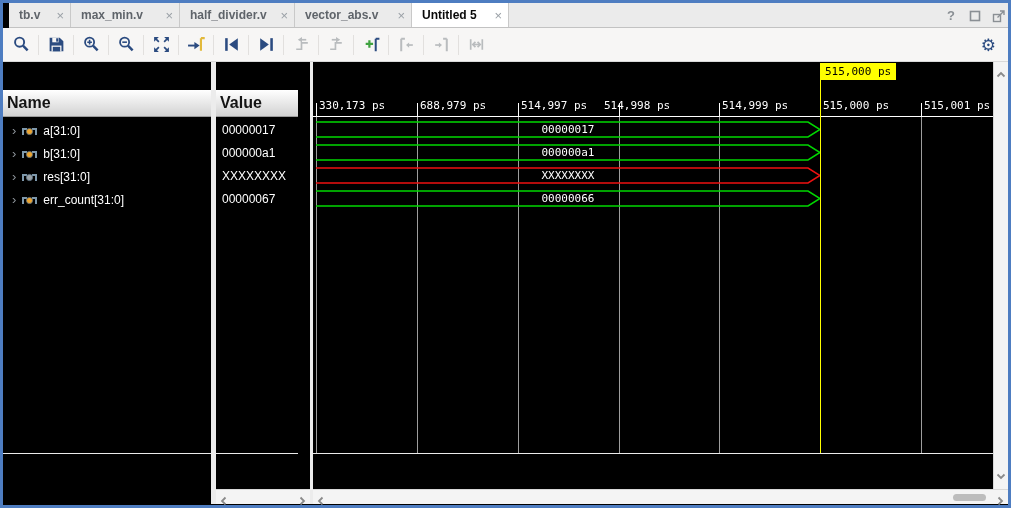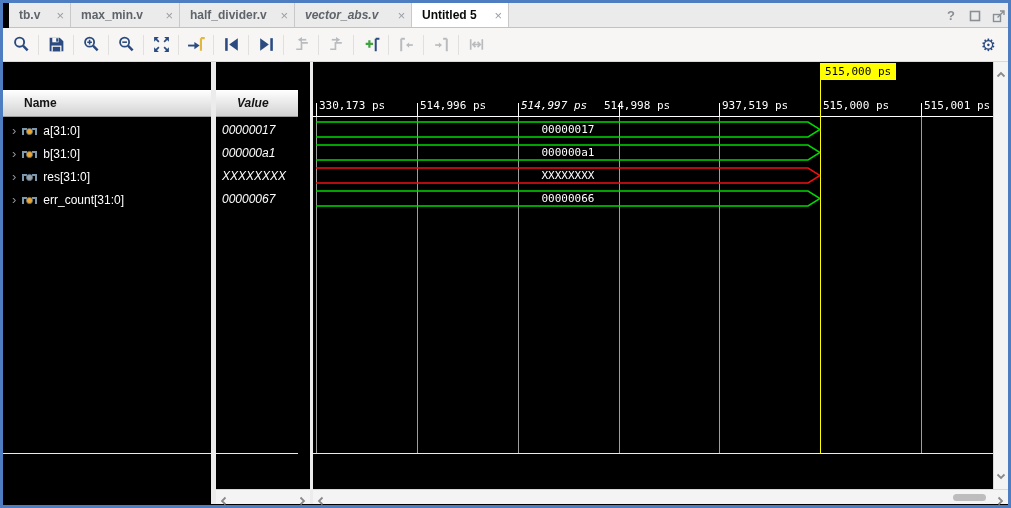--- a/index.html
+++ b/index.html
@@ -24,29 +24,29 @@
   .tb-btn{width:28px;height:26px;display:flex;align-items:center;justify-content:center;color:#2b4b80;}
   .tb-btn svg{width:19px;height:19px;}
   .tb-btn.disabled{color:#b9bcbe;}
   .tb-sep{width:1px;height:20px;background:#e2e0de;margin:0 3px;}
   .gear{position:absolute;right:12px;top:4px;font-family:"DejaVu Sans",sans-serif;
         font-size:17px;color:#2b4b80;line-height:26px;}
   
   .main{position:absolute;left:0;top:59px;width:1005px;height:442px;background:#000;}
   .panel{position:absolute;top:0;height:442px;background:#000;overflow:hidden;}
   .name-panel{left:0;width:208px;}
-  .value-panel{left:213px;width:82px;font-style:italic;}
+  .value-panel{left:213px;width:82px;}
   .wave-panel{left:310px;width:680px;}
   .splitter{position:absolute;top:0;height:442px;background:#ececec;}
   .s1{left:208px;width:5px;}
   .s2{left:307px;width:3px;}
   .panel-strip{position:absolute;left:0;right:0;top:0;height:28px;background:#000;}
   .panel-header{position:absolute;left:0;right:0;top:28px;height:27px;
                 background:linear-gradient(#ffffff,#d2d2d2);border-bottom:1px solid #9b9b9b;
-                color:#141414;font-size:12px;font-weight:bold;line-height:26px;padding-left:21px;}
+                color:#141414;font-size:16px;font-weight:bold;line-height:26px;padding-left:4px;}
   .sig-row{position:absolute;left:0;right:0;height:23px;display:flex;align-items:center;color:#fff;font-size:12px;}
   .sig-row .chev{color:#8f969c;font-size:13px;margin:0 6px 0 9px;}
   .sig-row .sig-icon{width:15px;height:12px;margin-right:6px;display:inline-flex;}
   .val-row{position:absolute;left:0;right:0;height:23px;line-height:23px;color:#fff;font-size:12px;padding-left:6px;}
   .bottom-line{position:absolute;left:0;right:0;top:391px;height:1px;background:#eaeaea;}
   
   .mono{font-family:"DejaVu Sans Mono",monospace;}
   .cursor-chip{position:absolute;top:1px;height:17px;line-height:17px;background:#ffff00;
                color:#000;font-size:11px;padding:0 5px;white-space:nowrap;z-index:6;}
   .tick-label{position:absolute;top:37px;color:#fff;font-size:11px;white-space:nowrap;z-index:2;}
@@ -80,21 +80,21 @@
           <span class="tab-close">×</span>
         </div>
         <div class="tab" style="width: 109px; justify-content: space-between;">
           <span class="tab-label">max_min.v</span>
           <span class="tab-close">×</span>
         </div>
         <div class="tab" style="width: 115px;">
           <span class="tab-label">half_divider.v</span>
           <span class="tab-close">×</span>
         </div>
-        <div class="tab" style="width: 117px; font-style: italic;">
+        <div class="tab" style="width: 117px;">
           <span class="tab-label">vector_abs.v</span>
           <span class="tab-close">×</span>
         </div>
         <div class="tab active" style="width: 97px;">
           <span class="tab-label">Untitled 5</span>
           <span class="tab-close">×</span>
         </div>
       </div>
     <div class="win-controls">
       <span class="wc">?</span>
@@ -292,27 +292,27 @@
       <div class="bottom-line"></div>
     </div>
 
     <div class="splitter s2"></div>
 
     <div class="panel wave-panel">
       <div id="wave-chip" class="cursor-chip mono" style="left: 507px; background: rgb(255, 255, 0);">515,000 ps</div>
       <div id="axis">
           <div class="tick-label mono" style="left: 6px;">330,173 ps</div>
           <div class="tick-mark" style="left: 3px;"></div>
-          <div class="tick-label mono" style="left: 107px;">514,996 ps</div>
+          <div class="tick-label mono" style="left: 107px;">688,979 ps</div>
           <div class="tick-mark" style="left: 104px;"></div>
-          <div class="tick-label mono" style="left: 208px; font-style: italic;">514,997 ps</div>
+          <div class="tick-label mono" style="left: 208px;">514,997 ps</div>
           <div class="tick-mark" style="left: 205px;"></div>
           <div class="tick-label mono" style="left: 291px;">514,998 ps</div>
           <div class="tick-mark" style="left: 306px;"></div>
-          <div class="tick-label mono" style="left: 409px;">937,519 ps</div>
+          <div class="tick-label mono" style="left: 409px;">514,999 ps</div>
           <div class="tick-mark" style="left: 406px;"></div>
           <div class="tick-label mono" style="left: 510px;">515,000 ps</div>
           <div class="tick-mark" style="left: 507px;"></div>
           <div class="tick-label mono" style="left: 611px;">515,001 ps</div>
           <div class="tick-mark" style="left: 608px;"></div>
         </div>
       <div class="axis-line"></div>
       <div id="grid">
           <div class="gridline" style="left: 3px; background: rgb(157, 157, 157);"></div>
           <div class="gridline" style="left: 104px; background: rgb(157, 157, 157);"></div>

